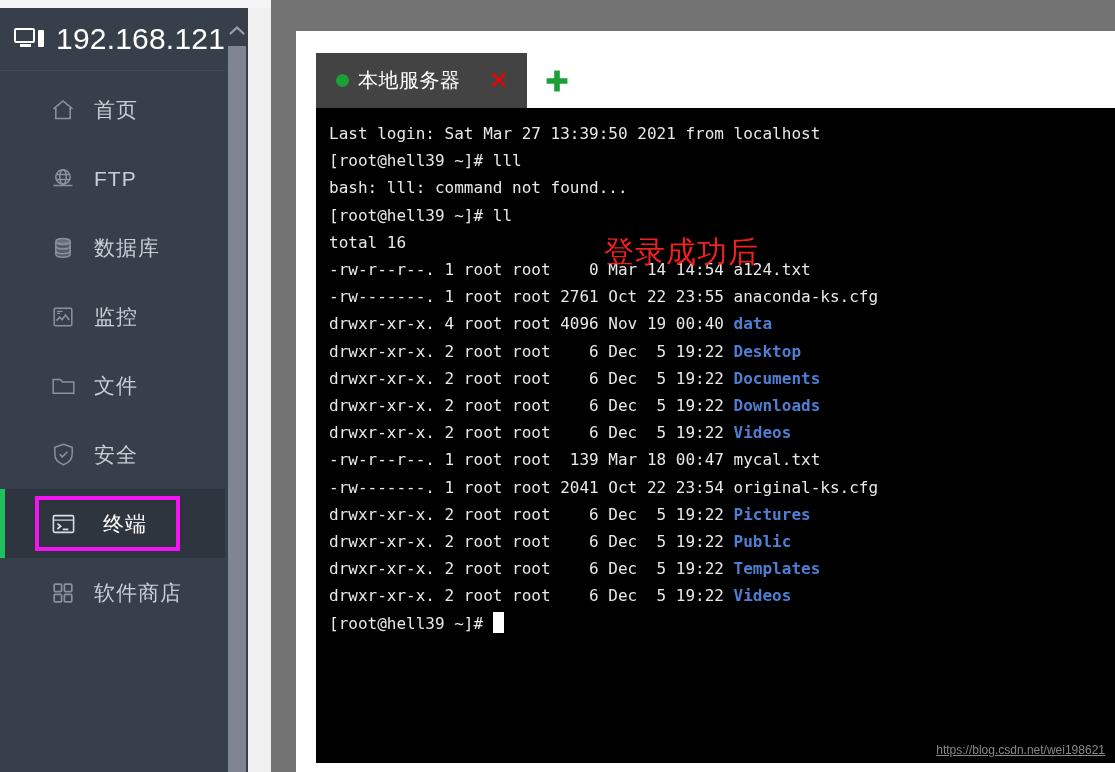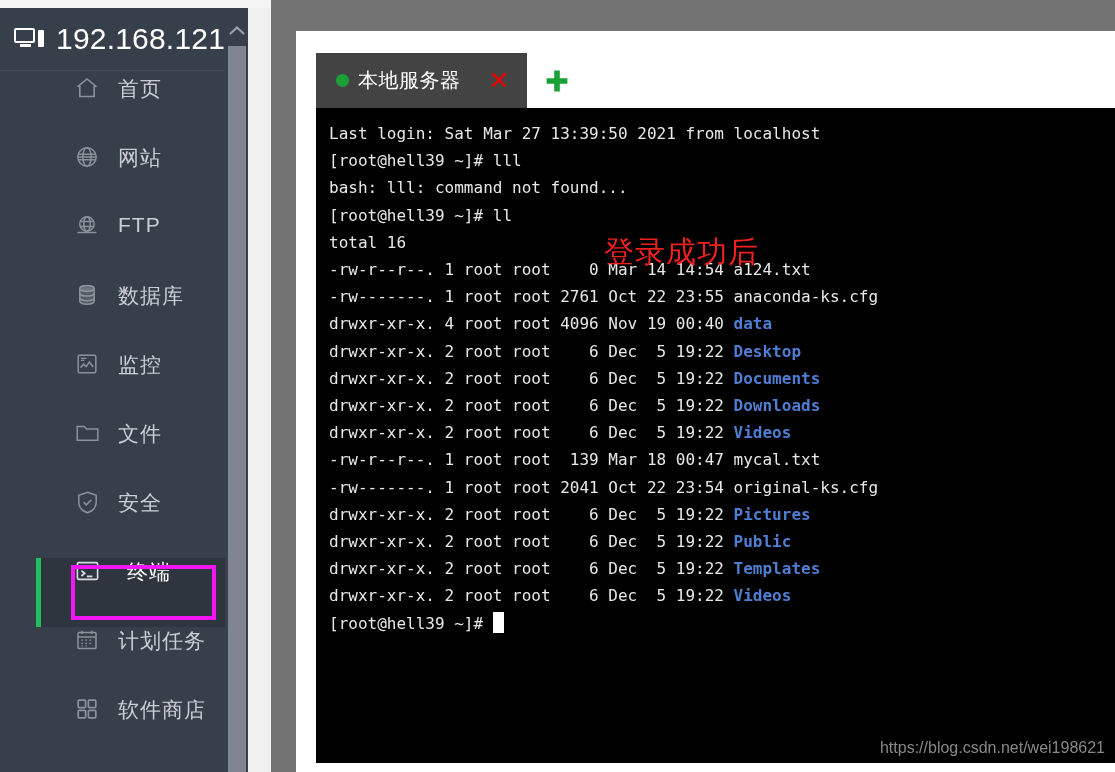--- a/index.html
+++ b/index.html
@@ -83,25 +83,24 @@
     line-height: 1;
   }
 
   #sidebar-nav {
     padding-top: 4px;
   }
   .nav-item {
     position: relative;
     height: 69px;
     display: flex;
-    align-items: flex-start;
-    padding-left: 38px;
+    align-items: center;
+    padding-left: 50px;
     box-sizing: border-box;
     cursor: pointer;
-    margin-left: 36px;
   }
   .nav-item .nav-icon {
     width: 26px;
     height: 26px;
     flex: 0 0 auto;
     margin-right: 18px;
     display: flex;
     align-items: center;
     justify-content: center;
     color: #8b929c;
@@ -267,23 +266,24 @@
     font-family: "Liberation Sans", sans-serif;
     letter-spacing: 1px;
     white-space: nowrap;
     text-align: right;
   }
   #watermark {
     position: absolute;
     right: 10px;
     bottom: 6px;
     color: #888888;
-    font-size: 16px;
+    font-size: 12px;
     font-family: "Liberation Sans", sans-serif;
     white-space: nowrap;
+    text-decoration: underline;
   }
   #topstrip {
     position: absolute;
     left: 0; top: 0;
     width: 1115px; height: 8px;
     background: #f5f5f5;
   }
 </style>
 </head>
 <body>
@@ -307,30 +307,20 @@
     <div class="nav-item">
       <span class="nav-icon">
         <svg width="26" height="26" viewBox="0 0 26 26" fill="none" stroke="currentColor" stroke-width="1.6">
           <path d="M3.5 11.8 L13 4 L22.5 11.8"></path>
             <path d="M5.8 11 V21.5 H20.2 V11"></path>
         </svg>
       </span>
       <span class="nav-label">首页</span>
     </div>
 
-    <div class="nav-item">
-      <span class="nav-icon">
-        <svg width="24" height="24" viewBox="0 0 24 24" fill="none" stroke="currentColor" stroke-width="1.5">
-          <circle cx="12" cy="12" r="9.2"></circle>
-            <ellipse cx="12" cy="12" rx="4.2" ry="9.2"></ellipse>
-          <path d="M3 9.2h18M3 14.8h18M2.8 12h18.4"></path>
-        </svg>
-      </span>
-      <span class="nav-label">网站</span>
-    </div>
 
     <div class="nav-item">
       <span class="nav-icon">
         <svg width="24" height="24" viewBox="0 0 24 24" fill="none" stroke="currentColor" stroke-width="1.5">
           <circle cx="12" cy="10" r="7.2"></circle>
             <ellipse cx="12" cy="10" rx="3.3" ry="7.2"></ellipse>
           <path d="M4.9 7.6h14.2M4.9 12.4h14.2"></path>
             <path d="M2.5 18.5h19"></path>
             <path d="M12 17.2v1.3"></path>
         </svg>
@@ -386,31 +376,20 @@
           <rect x="2.4" y="2.6" width="20.2" height="16.8" rx="1.3"></rect>
           <path d="M2.4 7.1h20.2" stroke-width="1.2"></path>
           <path d="M6.4 10.6l3.2 2.7-3.2 2.7" stroke-width="1.8"></path>
           <path d="M11.8 16.4h5.6" stroke-width="1.8"></path>
         </svg>
       </span>
       <span class="nav-label">终端</span>
       <span class="nav-highlight-box"></span>
     </div>
 
-    <div class="nav-item">
-      <span class="nav-icon">
-        <svg width="24" height="24" viewBox="0 0 24 24" fill="none" stroke="currentColor" stroke-width="1.5">
-          <rect x="3" y="4.4" width="18" height="16.2" rx="1.2"></rect>
-          <path d="M3 9h18" stroke-width="1.4"></path>
-          <path d="M7 2.8v3.2M17 2.8v3.2" stroke-width="1.4"></path>
-          <path d="M6.4 12.2h1.6M10.4 12.2h1.6M14.4 12.2h1.6M6.4 15.4h1.6M10.4 15.4h1.6M14.4 15.4h1.6M6.4 18h1.6M10.4 18h1.6" stroke-width="1.2"></path>
-        </svg>
-      </span>
-      <span class="nav-label">计划任务</span>
-    </div>
 
     <div class="nav-item">
       <span class="nav-icon">
         <svg width="24" height="24" viewBox="0 0 24 24" fill="none" stroke="currentColor" stroke-width="1.7">
           <rect x="3.2" y="3.2" width="7.4" height="7.4" rx="1"></rect>
           <rect x="13.4" y="3.2" width="7.4" height="7.4" rx="1"></rect>
           <rect x="3.2" y="13.4" width="7.4" height="7.4" rx="1"></rect>
           <rect x="13.4" y="13.4" width="7.4" height="7.4" rx="1"></rect>
         </svg>
       </span>

